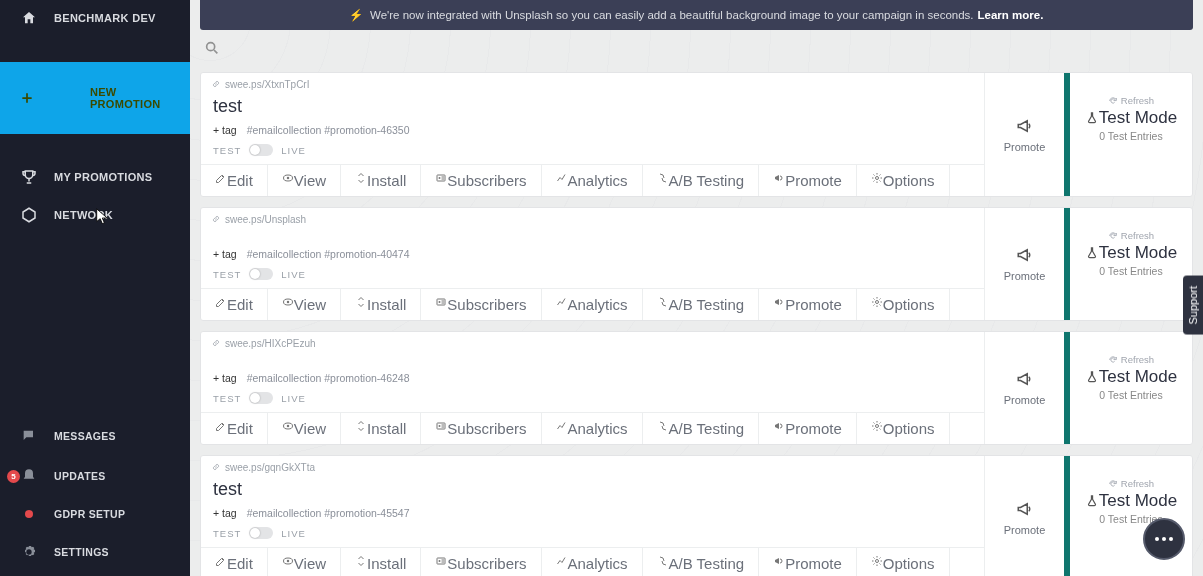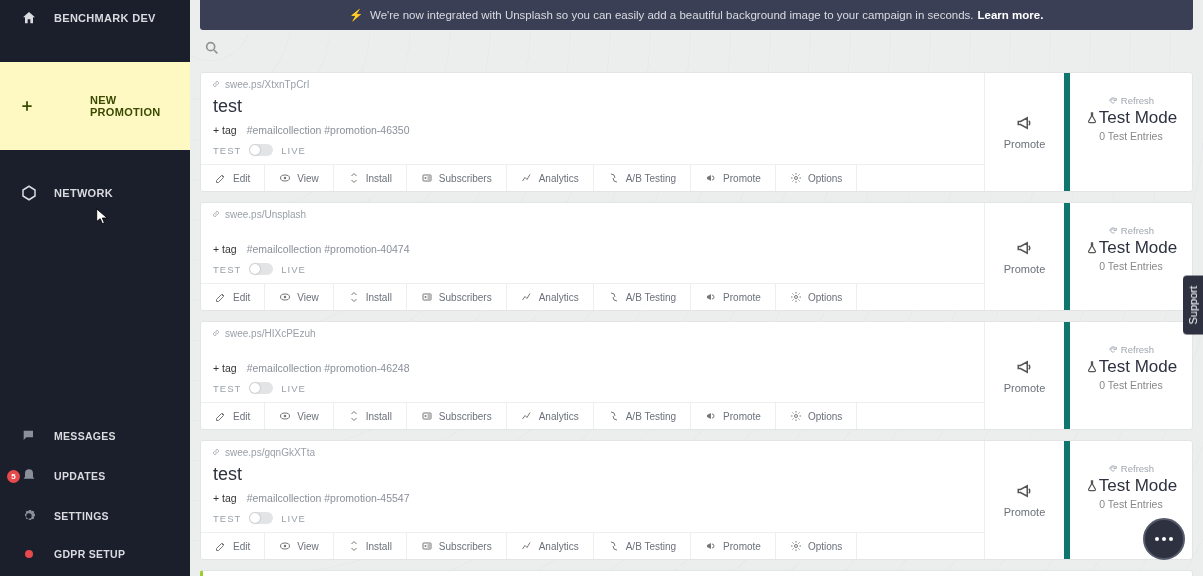--- a/index.html
+++ b/index.html
@@ -3,21 +3,21 @@
 <meta charset="utf-8">
 <style>
 * { margin: 0; padding: 0; box-sizing: border-box; }
 body { font-family: -apple-system, BlinkMacSystemFont, "Segoe UI", Arial, sans-serif; background: #e8e9ea; width: 1203px; height: 576px; overflow: hidden; position: relative; }
 
 .sidebar { position: fixed; left: 0; top: 0; width: 190px; height: 100%; background: #1b1e2b; color: #fff; display: flex; flex-direction: column; z-index: 10; }
 .sidebar-top { flex: 0 0 auto; }
 .sidebar-item { display: flex; align-items: center; padding: 10px 18px; color: #d9dbe0; font-size: 11px; font-weight: 700; letter-spacing: 0.3px; cursor: pointer; }
 .sidebar-item .icon { width: 22px; margin-right: 14px; display: flex; align-items: center; justify-content: center; }
 .sidebar-item.brand { padding-top: 10px; padding-bottom: 10px; }
-.sidebar-item.new-promo { background: #fef9c3; color: #3a4a00; margin-top: 26px; margin-bottom: 24px; padding: 32px 18px; gap: 40px; }
+.sidebar-item.new-promo { background: #0ea5e9; color: #3a4a00; margin-top: 26px; margin-bottom: 24px; padding: 24px 18px; gap: 40px; }
 .sidebar-bottom { margin-top: auto; padding-bottom: 4px; }
 .sidebar-bottom .sidebar-item { padding: 12px 18px; font-size: 10.5px; }
 .badge-dot { position: absolute; left: 7px; background: #e4494c; width: 13px; height: 13px; border-radius: 50%; color: #fff; font-size: 8px; display: flex; align-items: center; justify-content: center; font-weight: 700; }
 .dot-red { display:inline-block; width:8px; height:8px; border-radius:50%; background:#e4494c; }
 
 .main { margin-left: 190px; height: 100%; overflow-y: auto; background: repeating-radial-gradient(circle at 20px 20px, #e8e9ea, #e8e9ea 1px, #eceded 1px, #eceded 40px); }
 .banner { background: #3b3f56; color: #d9dbe0; height: 30px; display: flex; align-items: center; justify-content: center; font-size: 11.5px; margin: 0 10px 4px 10px; border-radius: 0 0 3px 3px; }
 .banner b { font-weight: 700; color: #fff; padding-left:4px; }
 
 .searchbar { padding: 6px 14px; }
@@ -27,21 +27,21 @@
 .card-main { flex: 1; display: flex; flex-direction: column; }
 .card-link { font-size: 10px; color: #9aa0a8; padding: 6px 10px 2px 10px; display:flex; align-items:flex-start; gap:4px; }
 .card-body { padding: 2px 12px 6px 12px; }
 .card-title { font-size: 18px; color: #2e3240; font-weight: 400; padding: 2px 0 4px 0; }
 .tag-row { font-size: 10.5px; color: #8a8f99; padding: 3px 0; }
 .tag-row .plus-tag { color: #333; font-weight: 400; padding-right: 10px; cursor:pointer; }
 .toggle-row { display: flex; align-items: center; gap: 8px; font-size: 9.5px; color: #9aa0a8; letter-spacing: 1px; padding: 5px 0 2px 0; }
 .toggle { width: 24px; height: 12px; background: #e3e4e6; border-radius: 10px; position: relative; cursor:pointer; }
 .toggle::after { content: ""; position: absolute; width: 10px; height: 10px; background: #fff; border-radius: 50%; top: 1px; left: 1px; box-shadow: 0 0 2px rgba(0,0,0,.3); }
 .card-actions { border-top: 1px solid #eceeef; display: flex; }
-.action-btn { border-right: 1px solid #eceeef; padding: 7px 14px; font-size: 10px; color: #6b707a; display: flex; align-items: flex-end; gap: 6px; cursor:pointer; }
+.action-btn { border-right: 1px solid #eceeef; padding: 7px 14px; font-size: 15px; color: #6b707a; display: flex; align-items: flex-start; cursor:pointer; }
 .action-btn svg { width: 12px; height: 12px; }
 .card-right { display: flex; }
 .promote-col { width: 80px; border-left: 1px solid #eceeef; display: flex; flex-direction: column; align-items: center; justify-content: center; font-size: 11px; color: #6b707a; cursor:pointer; }
 .promote-col svg { margin-bottom: 6px; }
 .status-col { width: 128px; border-left: 6px solid #0f766e; display: flex; flex-direction: column; align-items: center; justify-content: flex-start; font-size: 11px; color: #6b707a; padding-top:22px; }
 .status-col .refresh { font-size: 9.5px; color: #a0a5ae; cursor:pointer; display:flex; align-items:center; gap:3px; margin-bottom:2px;}
 .status-col .mode { font-size: 17px; color: #2e3240; font-weight: 400; display:flex; align-items:center; }
 .status-col .entries { font-size: 10.5px; color: #888; margin-top: 2px; }
 .card.green-bar { border-left: 3px solid #9fce2c; }
 
@@ -69,20 +69,30 @@
       <span class="icon">
           <svg width="14" height="14" viewBox="0 0 24 24" stroke="#3a4a00" stroke-width="3" fill="none">
             <path d="M12 4v16M4 12h16"></path>
           </svg>
         </span>
       <span>NEW PROMOTION</span>
     </div>
     <div class="sidebar-item">
       <span class="icon">
           <svg width="18" height="18" viewBox="0 0 24 24" fill="none" stroke="#d9dbe0" stroke-width="2">
+            <path d="M7 4h10v5a5 5 0 01-10 0V4z"></path>
+            <path d="M12 14v4M9 20h6"></path>
+            <path d="M7 5H4v2a3 3 0 003 3M17 5h3v2a3 3 0 01-3 3"></path>
+          </svg>
+        </span>
+      <span>MY PROMOTIONS</span>
+    </div>
+    <div class="sidebar-item">
+      <span class="icon">
+          <svg width="18" height="18" viewBox="0 0 24 24" fill="none" stroke="#d9dbe0" stroke-width="2">
             <polygon points="12,3 20,8 20,16 12,21 4,16 4,8"></polygon>
           </svg>
         </span>
       <span>NETWORK</span>
     </div>
   </div>
   <div class="sidebar-bottom">
     <div class="sidebar-item" style="position:relative;">
       <span class="icon">
           <svg width="16" height="16" viewBox="0 0 24 24" fill="#8a8f99">
@@ -93,33 +103,33 @@
     </div>
     <div class="sidebar-item" style="position:relative;">
       <span class="badge-dot">5</span>
       <span class="icon">
           <svg width="16" height="16" viewBox="0 0 24 24" fill="#8a8f99">
             <path d="M12 2a6 6 0 00-6 6v5l-2 3h16l-2-3V8a6 6 0 00-6-6z"></path>
           </svg>
         </span>
       <span>UPDATES</span>
     </div>
+    <div class="sidebar-item" style="position:relative;">
+      <span class="icon">
+          <span class="dot-red"></span>
+        </span>
+      <span>GDPR SETUP</span>
+    </div>
     <div class="sidebar-item">
       <span class="icon">
           <svg width="16" height="16" viewBox="0 0 24 24" fill="#8a8f99">
             <path d="M12 8a4 4 0 100 8 4 4 0 000-8zm9 4l-2 1 1 2-2 2-2-1-1 2h-3l-1-2-2 1-2-2 1-2-2-1v-3l2-1-1-2 2-2 2 1 1-2h3l1 2 2-1 2 2-1 2 2 1v3z"></path>
           </svg>
         </span>
       <span>SETTINGS</span>
-    </div>
-    <div class="sidebar-item" style="position:relative;">
-      <span class="icon">
-          <span class="dot-red"></span>
-        </span>
-      <span>GDPR SETUP</span>
     </div>
   </div>
 </div>
 
 <div class="main">
   <div class="banner">
     <span style="margin-right:6px;">⚡</span>
     <span>We're now integrated with Unsplash so you can easily add a beautiful background image to your campaign in seconds.</span>
     <b>Learn more.</b>
   </div>

